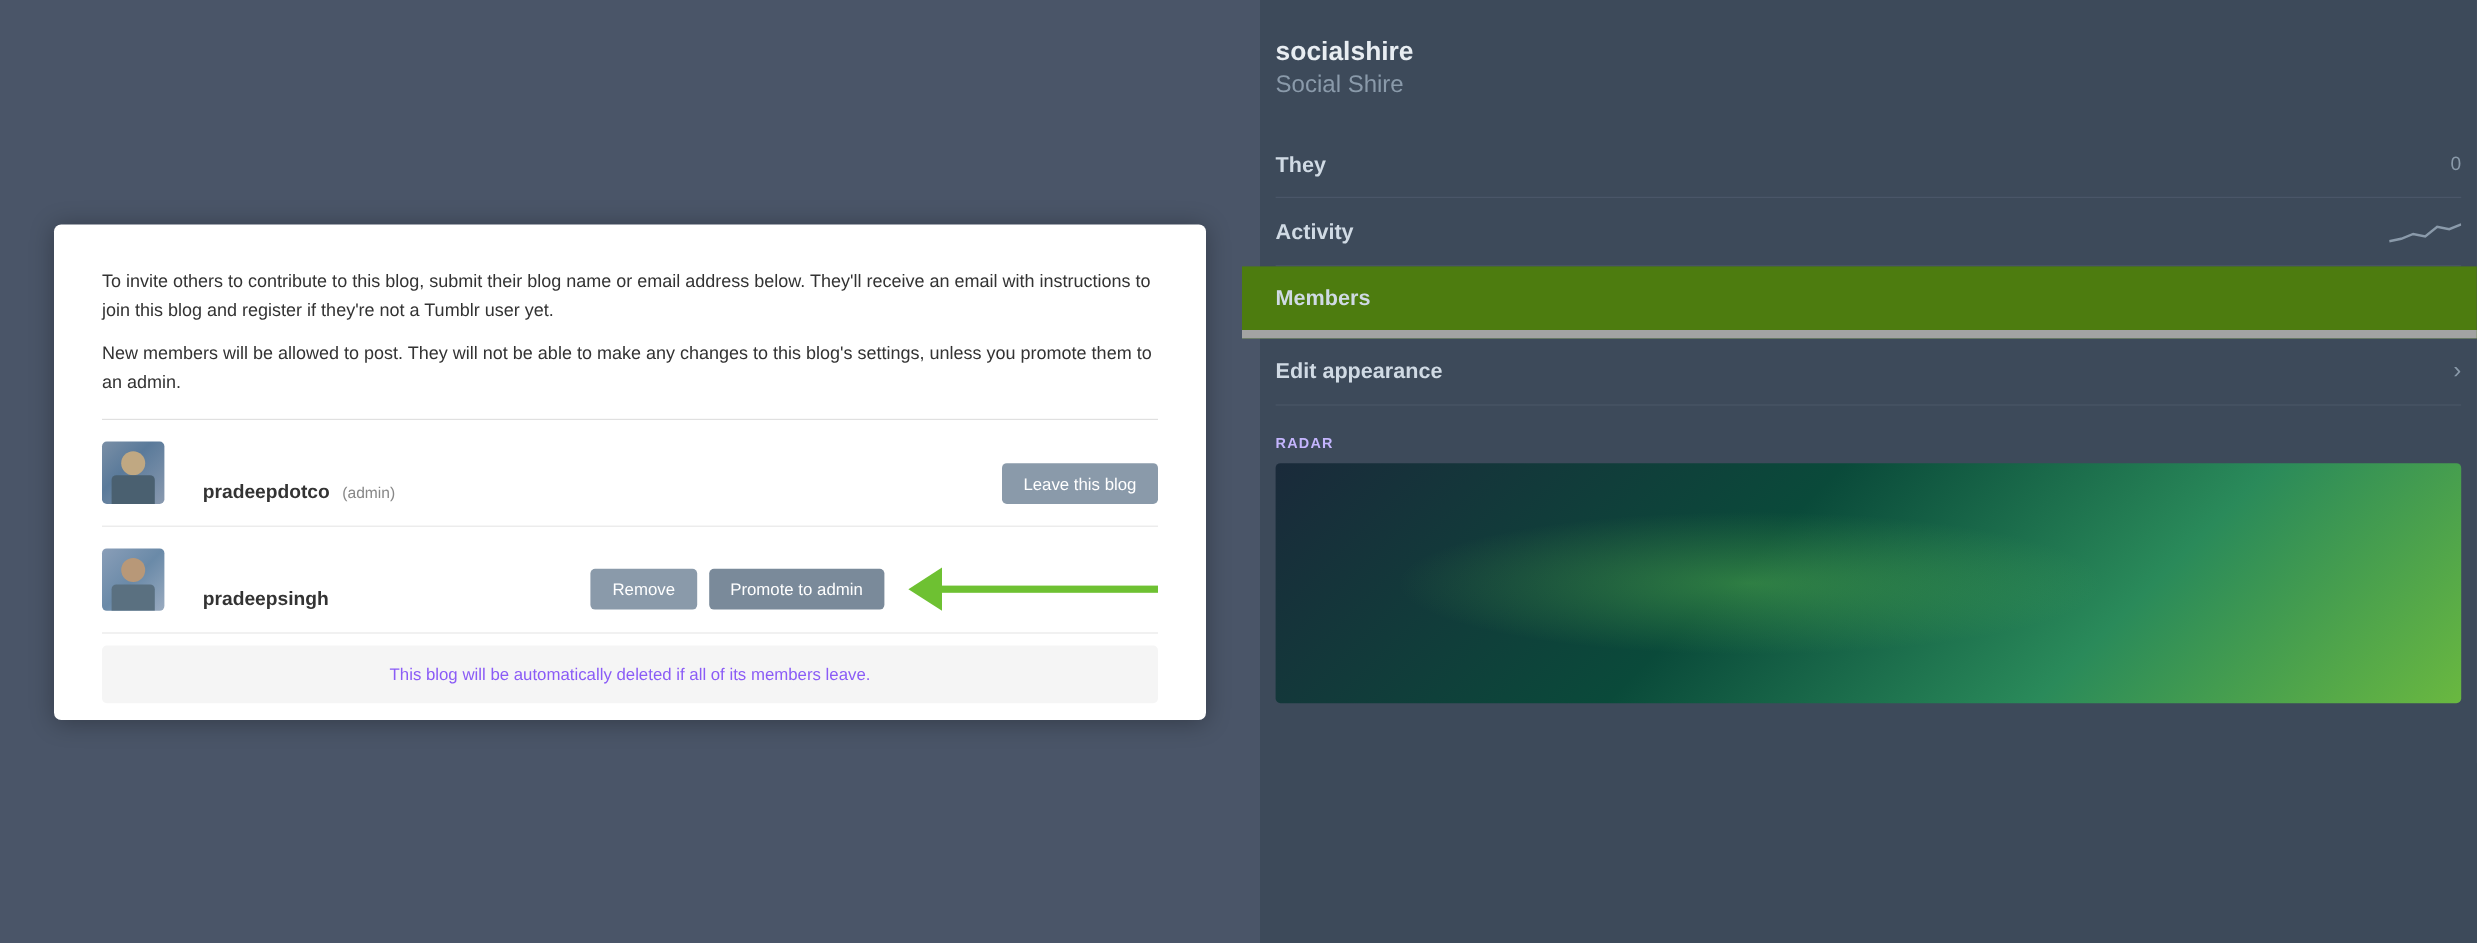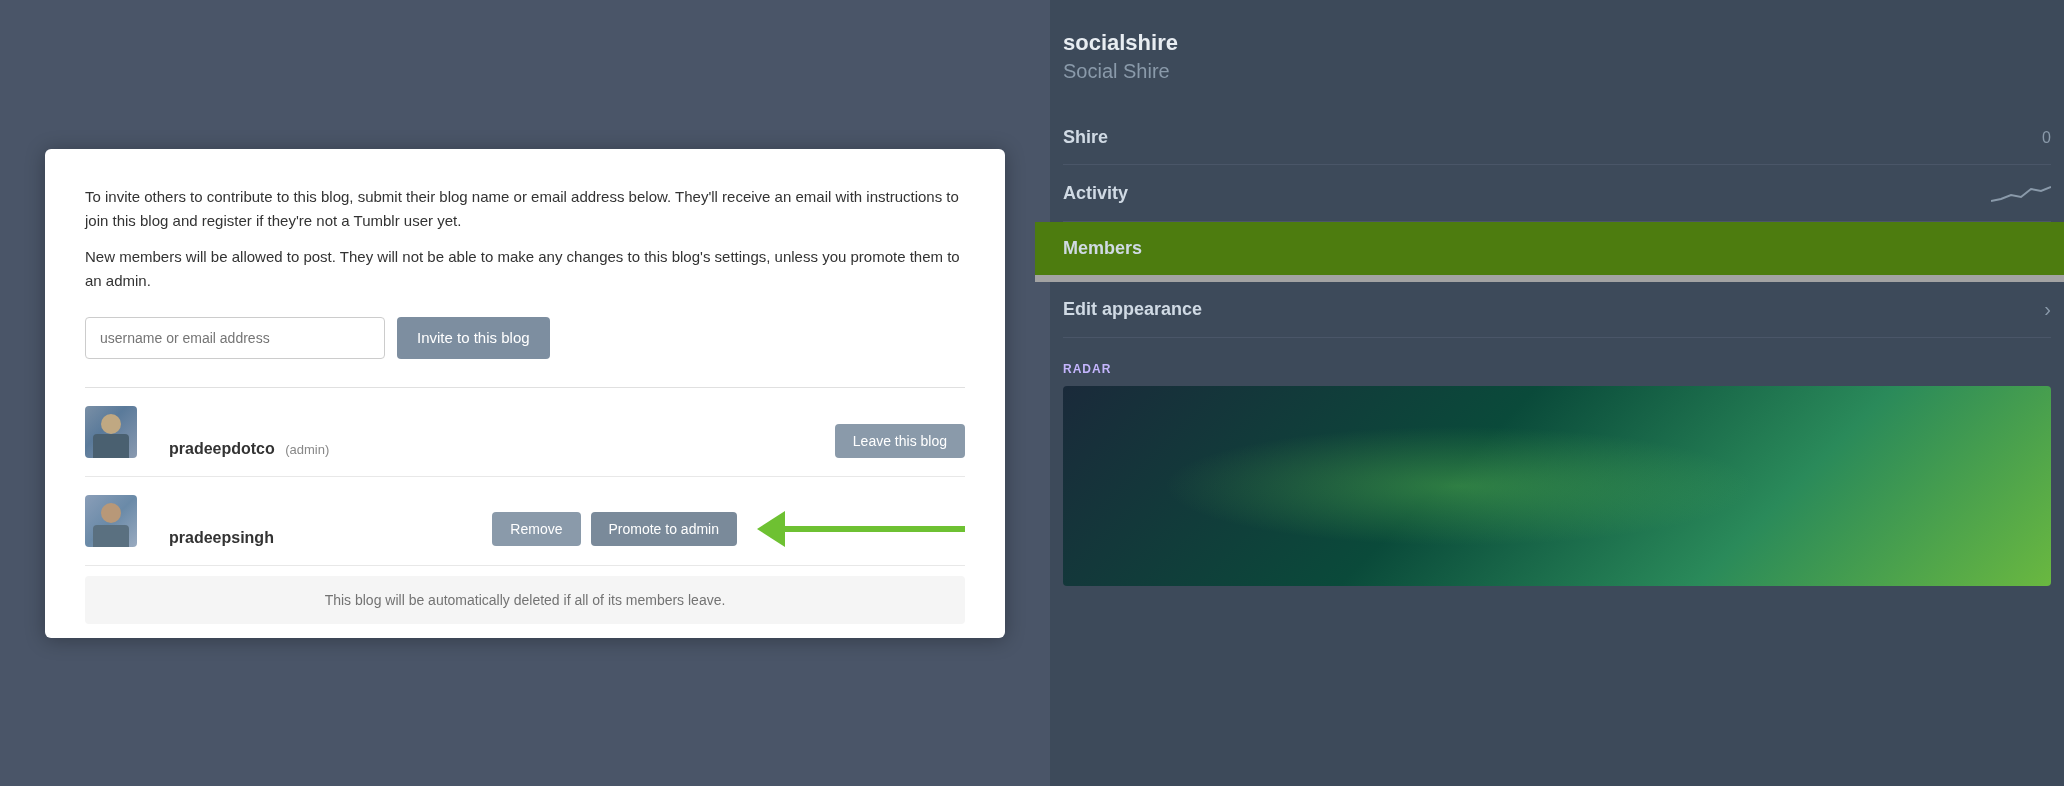--- a/index.html
+++ b/index.html
@@ -234,21 +234,21 @@
     .auto-delete-notice {
       background-color: #f5f5f5;
       border-radius: 4px;
       padding: 16px;
       margin-top: 10px;
       text-align: center;
     }
 
     .auto-delete-notice p {
       font-size: 14px;
-      color: #737373;
+      color: #8b5cf6;
     }
 
     
     .sidebar {
       flex: 1;
       background-color: #3d4a5a;
       padding: 30px 13px;
       display: flex;
       flex-direction: column;
     }
@@ -332,24 +332,20 @@
 <body>
 
 <div class="main-area">
   <div class="modal-card">
 
     <div class="modal-description">
       <p>To invite others to contribute to this blog, submit their blog name or email address below. They'll receive an email with instructions to join this blog and register if they're not a Tumblr user yet.</p>
       <p>New members will be allowed to post. They will not be able to make any changes to this blog's settings, unless you promote them to an admin.</p>
     </div>
 
-    <div class="invite-row">
-      <input type="text" class="invite-input" placeholder="username or email address" style="">
-      <button class="invite-btn">Invite to this blog</button>
-    </div>
 
     <hr class="divider">
 
     <div class="member-row">
       <div class="member-avatar avatar-pradeepdotco"></div>
       <span class="member-name">
         <span>pradeepdotco</span>
         <span class="member-role">(admin)</span>
       </span>
       <div class="member-actions">
@@ -376,21 +372,21 @@
     </div>
 
   </div>
 </div>
 
 <div class="sidebar">
   <div class="blog-title">socialshire</div>
   <div class="blog-subtitle">Social Shire</div>
 
   <div class="sidebar-item">
-    <span class="sidebar-item-label">Shire</span>
+    <span class="sidebar-item-label">They</span>
     <span class="sidebar-item-value">0</span>
   </div>
 
   <div class="sidebar-item">
     <span class="sidebar-item-label">Activity</span>
     <svg width="60" height="24" viewBox="0 0 60 24">
       <polyline points="0,20 10,18 20,14 30,16 40,8 50,10 60,6" fill="none" stroke="#8a9aaa" stroke-width="2"></polyline>
     </svg>
   </div>
 

